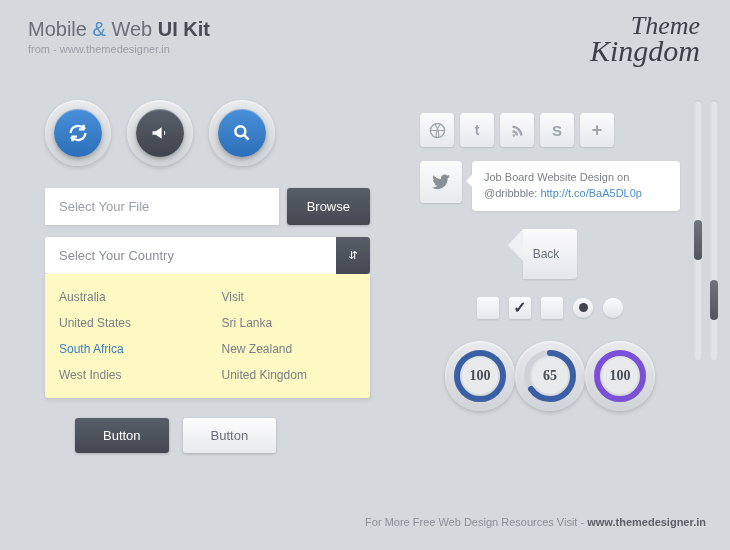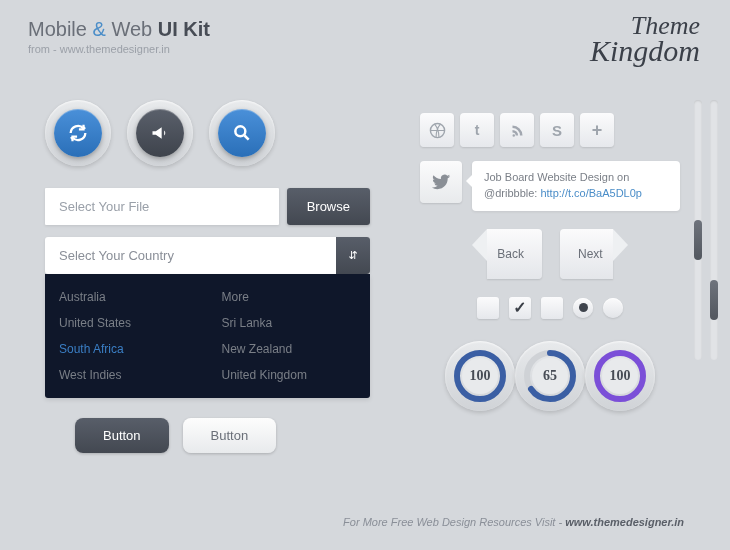--- a/index.html
+++ b/index.html
@@ -20,27 +20,27 @@
 .circ-dark { background:linear-gradient(#5a606b,#3e434c); }
 
 .file-row { display:flex; gap:8px; margin-bottom:12px; }
 .file-input { flex:1; background:#fff; border-radius:1px; padding:11px 14px; font-size:13px; color:#9aa0a9; box-shadow:0 1px 3px rgba(0,0,0,.1); }
 .browse-btn { background:linear-gradient(#585e69,#434851); color:#fff; padding:11px 20px; border-radius:3px; font-size:13px; box-shadow:0 1px 3px rgba(0,0,0,.2); cursor:pointer; }
 
 .select-box { background:#fff; border-radius:3px; box-shadow:0 1px 3px rgba(0,0,0,.1); display:flex; overflow:hidden; cursor:pointer; }
 .select-label { flex:1; padding:11px 14px; font-size:13px; color:#8a8f98; }
 .select-handle { width:34px; background:linear-gradient(#585e69,#434851); display:flex; align-items:center; justify-content:center; color:#fff; font-size:11px; }
 
-.dropdown { background:#0f172a; border-radius:0 0 3px 3px; box-shadow:0 2px 4px rgba(0,0,0,.1); padding:10px 0; display:flex; }
+.dropdown { background:#fef9c3; border-radius:0 0 3px 3px; box-shadow:0 2px 4px rgba(0,0,0,.1); padding:10px 0; display:flex; }
 .dd-col { flex:1; }
 .dd-item { padding:6px 14px; font-size:12px; color:#7a7f87; cursor:pointer; }
 .dd-item.sel { color:#3a7ec4; font-weight:500; }
 
 .btn-row { display:flex; gap:14px; margin-top:20px; margin-left:30px; }
-.btn { padding:10px 28px; border-radius:8px; font-size:13px; cursor:pointer; box-shadow:0 1px 3px rgba(0,0,0,.2); }
+.btn { padding:10px 28px; border-radius:3px; font-size:13px; cursor:pointer; box-shadow:0 1px 3px rgba(0,0,0,.2); }
 .btn-dark { background:linear-gradient(#585e69,#434851); color:#fff; }
 .btn-light { background:linear-gradient(#fdfdfd,#e8eaec); color:#6a6f78; }
 
 .right-col { position:absolute; left:420px; top:113px; width:260px; }
 .social-row { display:flex; gap:6px; margin-bottom:14px; }
 .soc { width:34px; height:34px; background:linear-gradient(#fbfbfc,#e6e8ec); border-radius:4px; box-shadow:0 1px 2px rgba(0,0,0,.12); display:flex; align-items:center; justify-content:center; color:#9fa5ad; font-size:15px; cursor:pointer; }
 .soc svg { fill:#a2a7b0; }
 
 .tweet-row { display:flex; gap:10px; margin-bottom:18px; }
 .tweet-icon { width:42px; height:42px; background:linear-gradient(#fbfbfc,#e8eaec); border-radius:4px; box-shadow:0 1px 2px rgba(0,0,0,.12); display:flex; align-items:center; justify-content:center; }
@@ -64,21 +64,21 @@
 .gauge-outer { width:70px; height:70px; border-radius:50%; background:linear-gradient(#e8eaec,#d0d3d7); box-shadow:inset 0 1px 2px rgba(255,255,255,.7),0 2px 4px rgba(0,0,0,.15); display:flex; align-items:center; justify-content:center; position:relative; }
 .gauge-ring { width:52px; height:52px; border-radius:50%; position:relative; display:flex; align-items:center; justify-content:center; }
 .gauge-num { font-size:14px; font-weight:600; color:#474c55; position:relative; z-index:2; background:#e8eaec; width:36px; height:36px; border-radius:50%; display:flex; align-items:center; justify-content:center; }
 .gauge-ring svg { position:absolute; top:0; left:0; transform:rotate(-90deg); }
 
 .scrollbar { position:absolute; width:8px; height:260px; background:#e1e3e6; border-radius:4px; box-shadow:inset 0 1px 2px rgba(0,0,0,.12); }
 .sb1 { top:100px; right:28px; }
 .sb2 { top:100px; right:12px; }
 .sb-thumb { position:absolute; width:8px; height:40px; border-radius:4px; background:linear-gradient(#6e737c,#52575f); cursor:pointer; }
 
-.footer { position:absolute; bottom:22px; right:46px; font-size:11px; color:#8a8f98;font-style:italic; }
+.footer { position:absolute; bottom:22px; right:24px; font-size:11px; color:#8a8f98; }
 .footer .bold { font-weight:600; color:#5a5f68; }
 </style>
 </head>
 <body>
 
 <div class="header">
   <div class="title">
     <span>Mobile</span>
     <span class="amp">&amp;</span>
     <span>Web</span>
@@ -130,21 +130,21 @@
   </div>
 
   <div class="dropdown">
     <div class="dd-col" id="ddcol1">
         <div class="dd-item">Australia</div>
         <div class="dd-item">United States</div>
         <div class="dd-item sel">South Africa</div>
         <div class="dd-item">West Indies</div>
       </div>
     <div class="dd-col" id="ddcol2">
-        <div class="dd-item">More</div>
+        <div class="dd-item">Visit</div>
         <div class="dd-item">Sri Lanka</div>
         <div class="dd-item">New Zealand</div>
         <div class="dd-item">United Kingdom</div>
       </div>
   </div>
 
   <div class="btn-row">
     <div class="btn btn-dark">Button</div>
     <div class="btn btn-light">Button</div>
   </div>
@@ -180,21 +180,20 @@
           <path d="M22 5.8a8 8 0 0 1-2.3.6 4 4 0 0 0 1.8-2.2 8 8 0 0 1-2.6 1A4 4 0 0 0 12 8.8a11.3 11.3 0 0 1-8.2-4.2 4 4 0 0 0 1.2 5.3 4 4 0 0 1-1.8-.5 4 4 0 0 0 3.2 4 4 4 0 0 1-1.8 0 4 4 0 0 0 3.7 2.8A8 8 0 0 1 2 18a11.3 11.3 0 0 0 6 1.8c7.3 0 11.3-6 11.3-11.3v-.5A8 8 0 0 0 22 5.8z"></path>
         </svg>
       </div>
     <div class="tweet-box">
       <span>Job Board Website Design on @dribbble: </span><span class="link">http://t.co/BaA5DL0p</span>
     </div>
   </div>
 
   <div class="nav-row">
     <div class="nav-btn nav-back">Back</div>
-    <div class="nav-btn nav-next">Next</div>
   </div>
 
   <div class="check-row">
     <div class="chk"></div>
     <div class="chk">✓</div>
     <div class="chk"></div>
     <div class="rad on"></div>
     <div class="rad"></div>
   </div>
 

